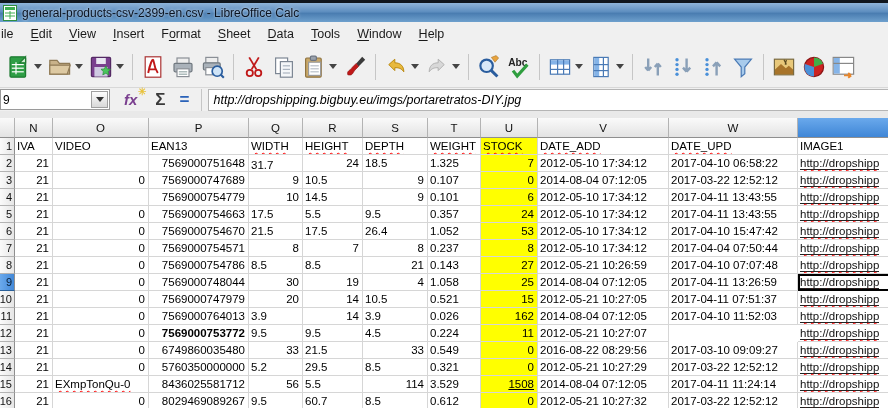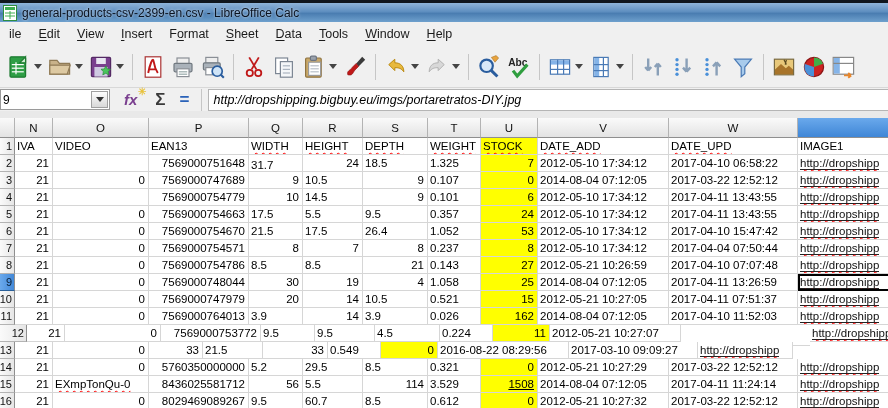--- a/index.html
+++ b/index.html
@@ -12,21 +12,21 @@
   .titlebar {
     height: 22px; display: flex; align-items: center;
     background: linear-gradient(#8fb4d9 0%, #5f8fc0 45%, #4a7db1 55%, #6ea0cd 100%);
     border-top: 3px solid #10161d; padding-left: 3px;
   }
   .titlebar .appicon { width: 14px; height: 16px; margin-right: 5px; flex: 0 0 auto; }
   .titlebar .ttext { font-size: 12px; color: #0b1320; text-shadow: 0 0 3px rgba(255,255,255,.85); white-space: nowrap; }
   
   .menubar {
     height: 24px; background: #f0f0f0; display: flex; align-items: center;
-    padding-left: 8px; font-size: 12.5px; color: #1a1a1a;
+    padding-left: 0; font-size: 12.5px; color: #1a1a1a;
   }
   .menuitem { padding: 3px 7px; margin-right: 3px; white-space: nowrap; }
   .menuitem:first-child { padding-left: 1px; }
   .menuitem u { text-underline-offset: 2px; }
   
   .toolbar {
     height: 42px; background: #f0f0f0; display: flex; align-items: center;
     padding-left: 4px; border-bottom: 1px solid #d8d8d8;
   }
   .tbtn { display: flex; align-items: center; height: 32px; padding: 2px 3px; border-radius: 2px; }
@@ -785,28 +785,28 @@
           <span>2014-08-04 07:12:05</span>
         </div>
         <div class="cell al" style="width: 129px;">
           <span>2017-04-10 11:52:03</span>
         </div>
         <div class="cell al" style="width: 95px;">
           <span class="url">http://dropshipp</span>
         </div>
       </div>
       <div class="grow">
-        <div class="rowhdr" style="width: 27px;">12</div>
-        <div class="cell ar" style="width: 38px;">
-          <span>21</span>
-        </div>
-        <div class="cell ar" style="width: 96px;">
-          <span>0</span>
-        </div>
-        <div class="cell ar" style="width: 100px;">
+        <div class="rowhdr" style="width: 15px;">12</div>
+        <div class="cell ar" style="width: 38px;">
+          <span>21</span>
+        </div>
+        <div class="cell ar" style="width: 96px;">
+          <span>0</span>
+        </div>
+        <div class="cell ar" style="width: 100px; font-weight: bold;">
           <span>7569000753772</span>
         </div>
         <div class="cell al" style="width: 54px;">
           <span>9.5</span>
         </div>
         <div class="cell al" style="width: 60px;">
           <span>9.5</span>
         </div>
         <div class="cell al" style="width: 65px;">
           <span>4.5</span>
@@ -827,20 +827,23 @@
           <span class="url">http://dropshipp</span>
         </div>
       </div>
       <div class="grow">
         <div class="rowhdr" style="width: 15px;">13</div>
         <div class="cell ar" style="width: 38px;">
           <span>21</span>
         </div>
         <div class="cell ar" style="width: 96px;">
           <span>0</span>
+        </div>
+        <div class="cell ar" style="width: 100px;">
+          <span>6749860035480</span>
         </div>
         <div class="cell ar" style="width: 54px;">
           <span>33</span>
         </div>
         <div class="cell al" style="width: 60px;">
           <span>21.5</span>
         </div>
         <div class="cell ar" style="width: 65px;">
           <span>33</span>
         </div>

